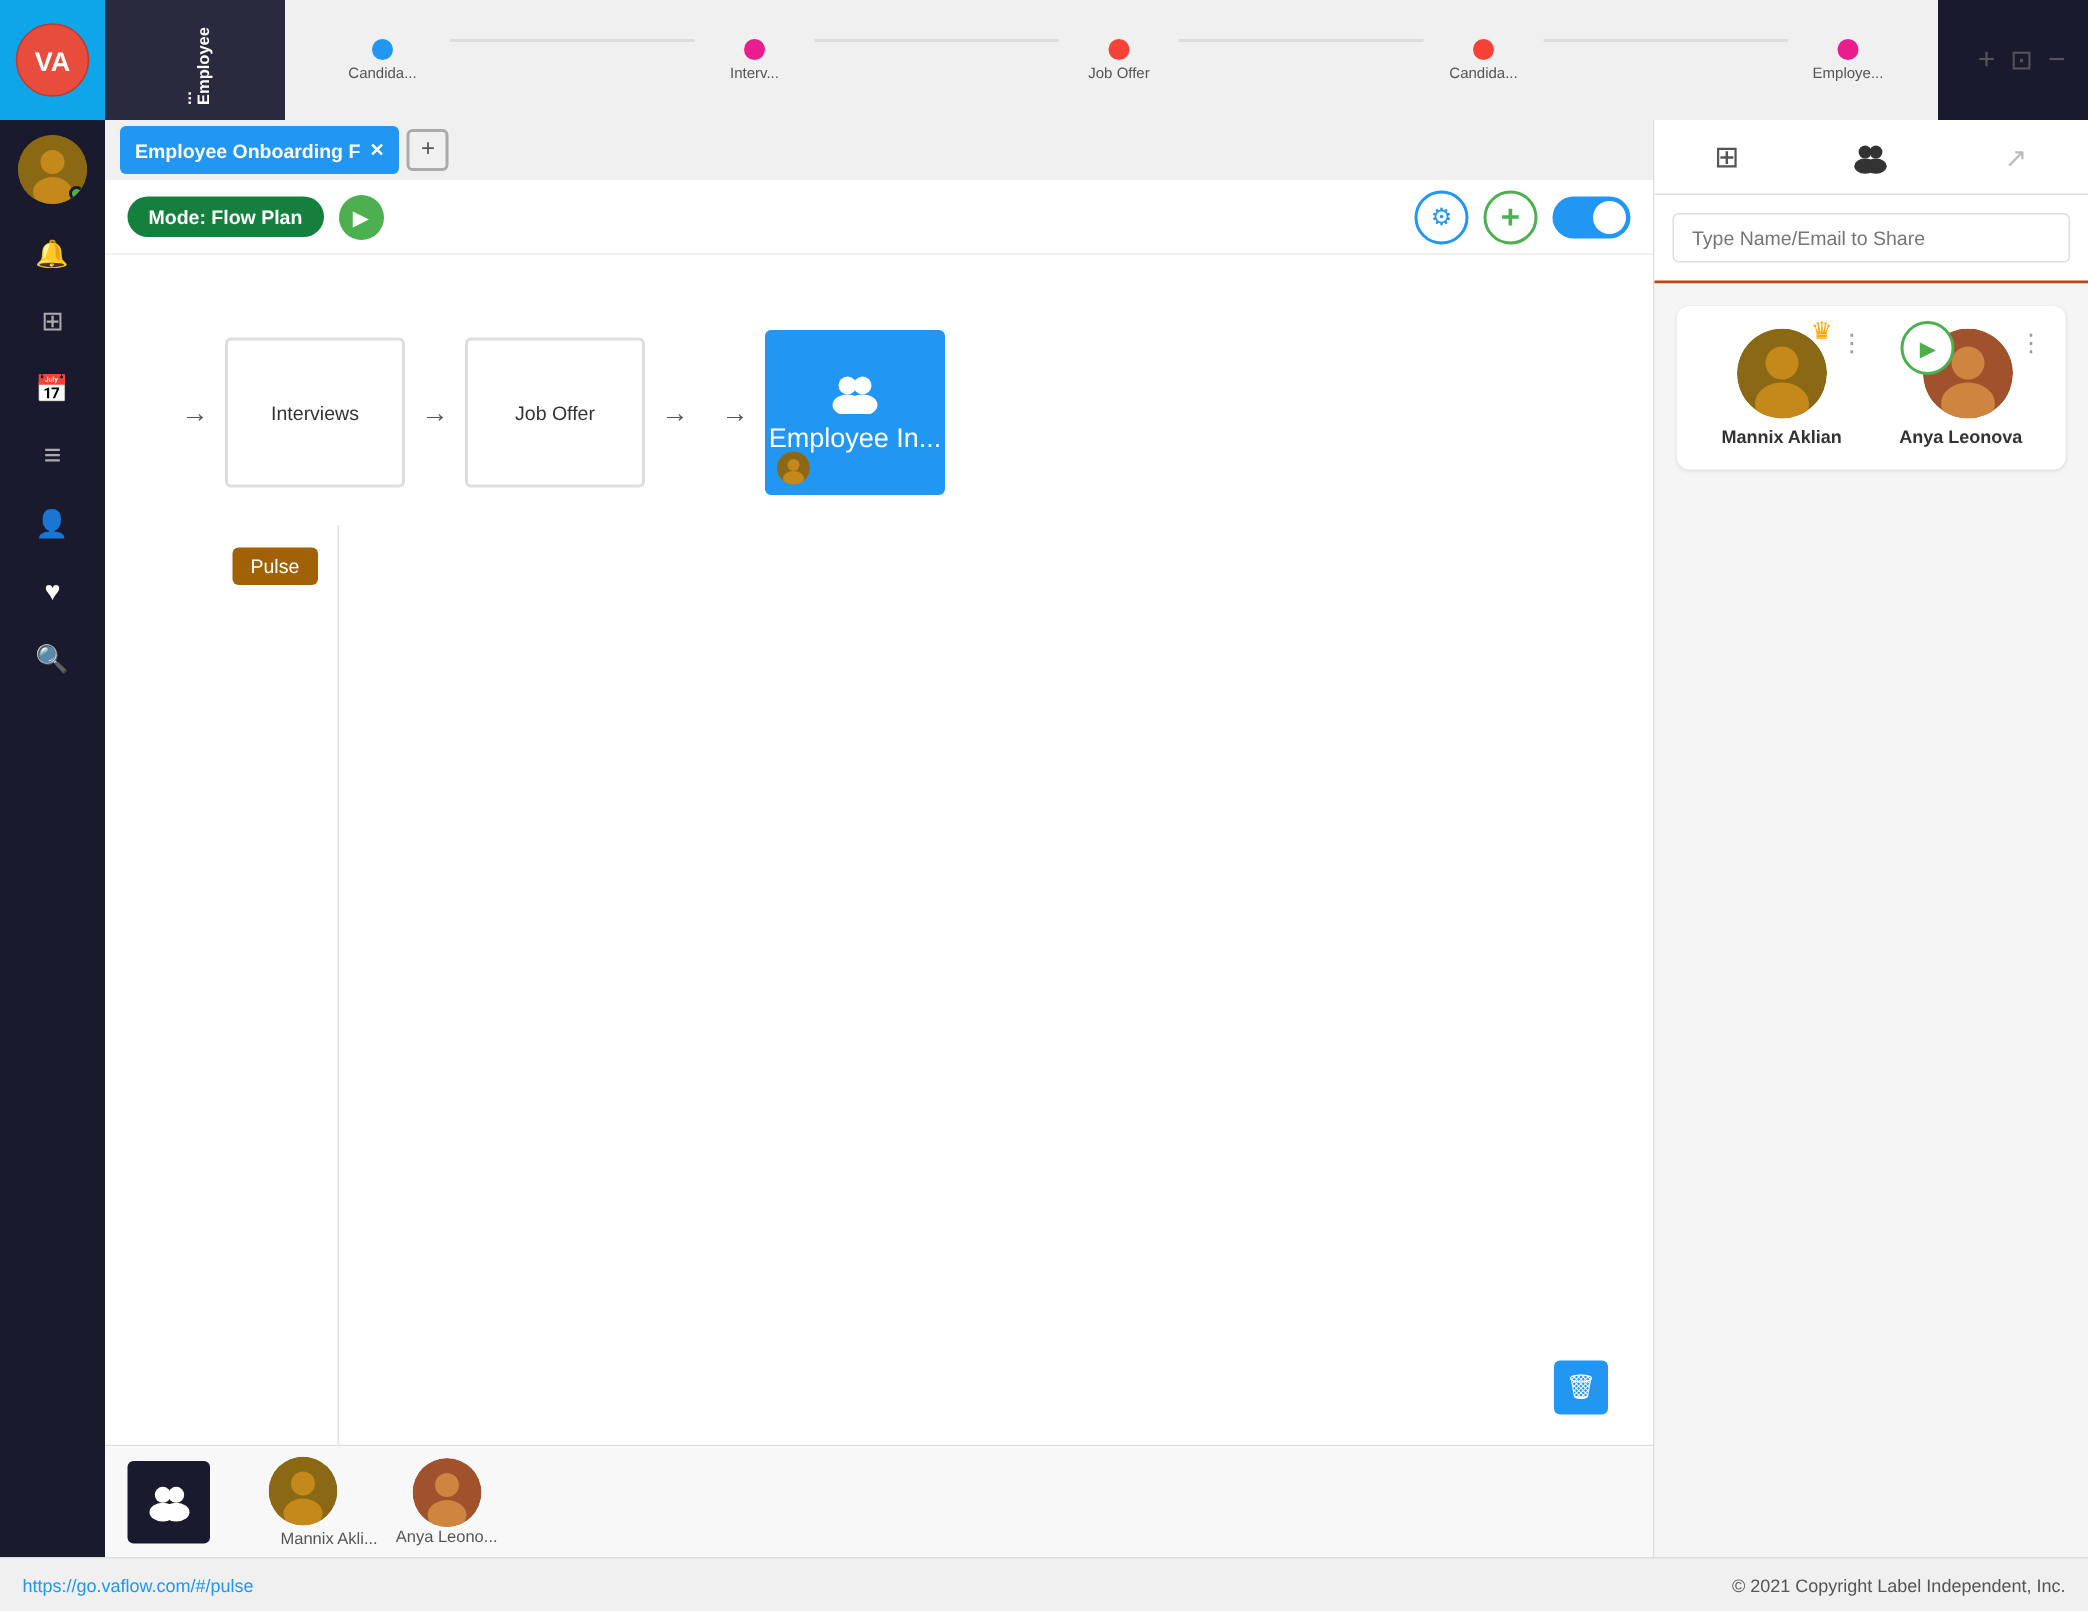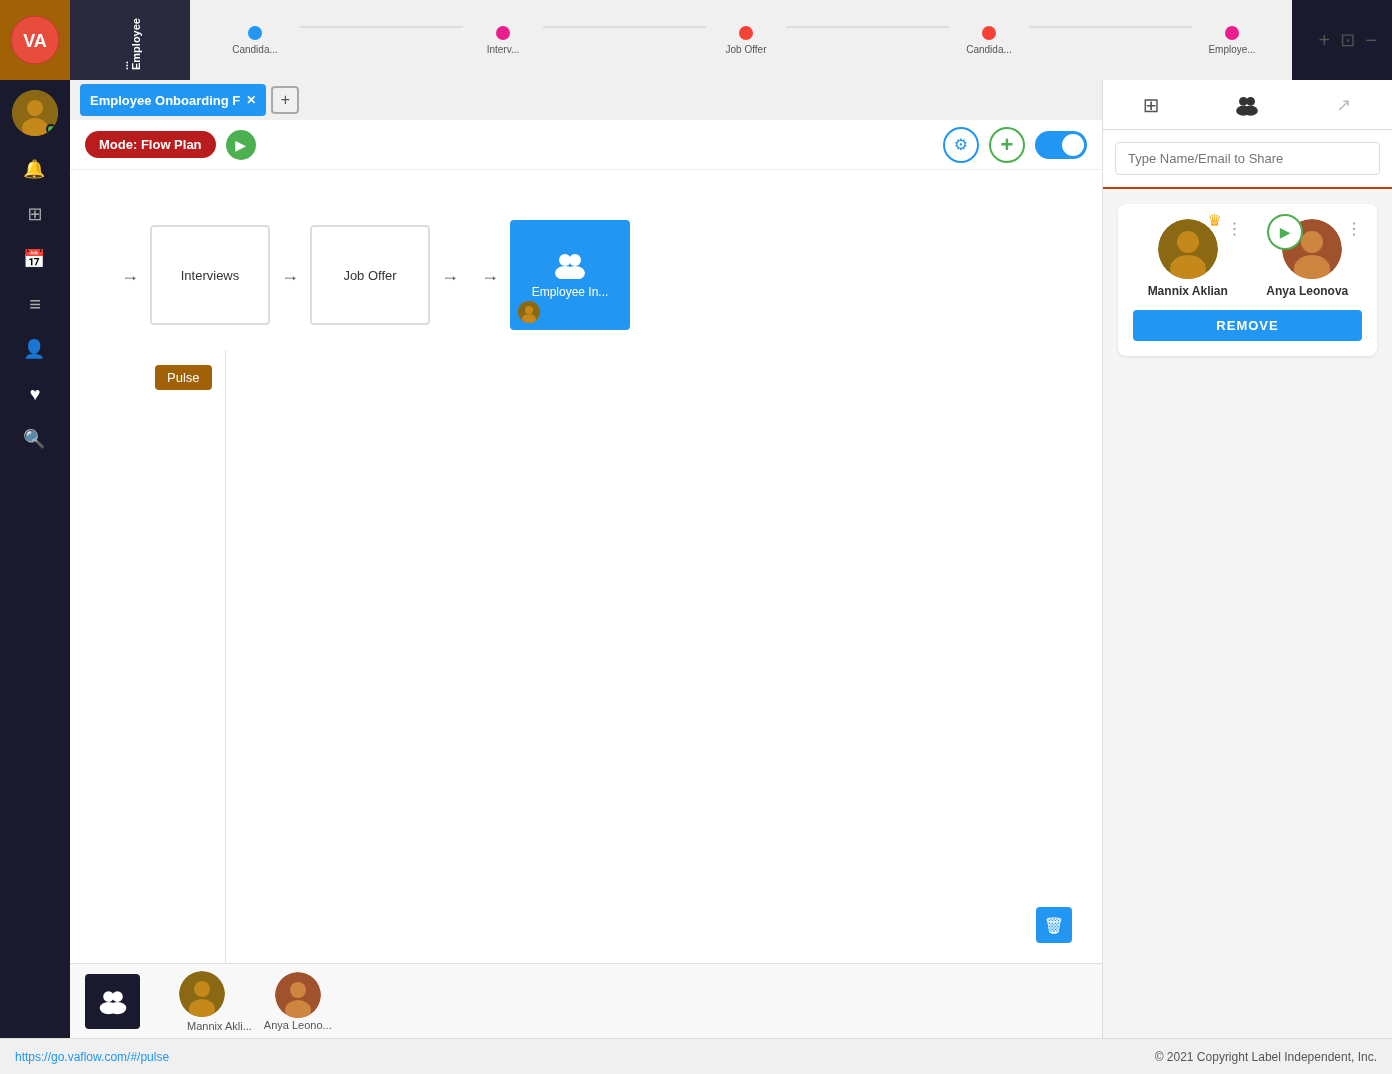--- a/index.html
+++ b/index.html
@@ -3,21 +3,21 @@
   <meta charset="utf-8">
   <style>
     * { box-sizing: border-box; margin: 0; padding: 0; }
     body { font-family: Arial, sans-serif; background: #f0f0f0; width: 1392px; height: 1074px; overflow: hidden; display: flex; flex-direction: column; }
   </style>
 </head>
 <body>
 
 <div style="height:80px; background:#1a1a2e; display:flex; align-items:stretch;">
 
-  <div style="width:70px; display:flex; align-items:center; justify-content:center; background:#a16207;">
+  <div style="width:70px; display:flex; align-items:center; justify-content:center; background:#0ea5e9;">
     <svg width="50" height="50" viewBox="0 0 50 50">
       <circle cx="25" cy="25" r="24" fill="#e74c3c" stroke="#c0392b" stroke-width="1"></circle>
       <text x="25" y="32" text-anchor="middle" fill="white" font-size="18" font-weight="bold" font-family="Arial">VA</text>
     </svg>
   </div>
 
   <div style="width:120px; background:#2a2a3e; display:flex; flex-direction:column; align-items:center; justify-content:center; padding:5px;">
     <span style="writing-mode:vertical-lr; transform:rotate(180deg); color:white; font-size:11px; font-weight:bold; overflow:hidden; max-height:60px;">Employee ...</span>
   </div>
 
@@ -91,21 +91,21 @@
       <div style="height:32px; background:#2196f3; color:white; border-radius:4px; display:flex; align-items:center; padding:0 10px; font-size:13px; font-weight:bold; gap:6px; cursor:pointer;">
         <span>Employee Onboarding F</span>
         <span style="font-size:12px; cursor:pointer;">✕</span>
       </div>
       <div style="width:28px; height:28px; border:2px solid #aaa; border-radius:4px; display:flex; align-items:center; justify-content:center; cursor:pointer; color:#555; font-size:16px;">+</div>
     </div>
 
     <div style="flex:1; display:flex; flex-direction:column; background:white; margin:0; overflow:hidden;">
 
       <div style="height:50px; background:white; display:flex; align-items:center; padding:0 15px; gap:10px; border-bottom:1px solid #eee;">
-        <div style="background:#b91c1c; color:white; border:none; border-radius:20px; padding:6px 14px; font-size:13px; font-weight:bold; cursor:pointer; display:flex; align-items:center; gap:8px;">
+        <div style="background:#15803d; color:white; border:none; border-radius:20px; padding:6px 14px; font-size:13px; font-weight:bold; cursor:pointer; display:flex; align-items:center; gap:8px;">
           <span>Mode: Flow Plan</span>
         </div>
         <div style="width:30px; height:30px; background:#4caf50; border-radius:50%; display:flex; align-items:center; justify-content:center; cursor:pointer; color:white; font-size:14px;">▶</div>
         <div style="flex:1;"></div>
         <div style="width:36px; height:36px; border-radius:50%; border:2px solid #2196f3; display:flex; align-items:center; justify-content:center; cursor:pointer; color:#2196f3; font-size:16px;">⚙</div>
         <div style="width:36px; height:36px; border-radius:50%; border:2px solid #4caf50; display:flex; align-items:center; justify-content:center; cursor:pointer; color:#4caf50; font-size:22px; font-weight:bold; background:white;">+</div>
         <div style="width:52px; height:28px; background:#2196f3; border-radius:14px; position:relative; cursor:pointer;">
           <div style="position:absolute; right:3px; top:3px; width:22px; height:22px; background:white; border-radius:50%;"></div>
         </div>
       </div>
@@ -123,21 +123,21 @@
           </div>
           <div style="width:40px; display:flex; align-items:center; justify-content:center; color:#555; font-size:18px;">→</div>
 
           <div style="width:120px; height:100px; border:2px solid #ddd; border-radius:4px; background:white; display:flex; flex-direction:column; align-items:center; justify-content:center; font-size:13px; text-align:center; color:#333; cursor:pointer; flex-shrink:0;">
             <span>Job Offer</span>
           </div>
           <div style="width:40px; display:flex; align-items:center; justify-content:center; color:#555; font-size:18px;">→</div>
 
           <div style="width:40px; display:flex; align-items:center; justify-content:center; color:#555; font-size:18px;">→</div>
 
-          <div style="width:120px; height:110px; border:2px solid #2196f3; border-radius:4px; background:#2196f3; display:flex; flex-direction:column; align-items:center; justify-content:center; font-size:12px; text-align:center; color:white; cursor:pointer; flex-shrink:0; position:relative;">
+          <div style="width:120px; height:110px; border:2px solid #2196f3; border-radius:4px; background:#2196f3; display:flex; flex-direction:column; align-items:center; justify-content:center; font-size:18px; text-align:center; color:white; cursor:pointer; flex-shrink:0; position:relative;">
 
             <svg width="36" height="28" viewBox="0 0 36 28" fill="white" style="margin-bottom:6px;">
               <circle cx="13" cy="9" r="6"></circle>
               <circle cx="23" cy="9" r="6"></circle>
               <ellipse cx="13" cy="22" rx="10" ry="7"></ellipse>
               <ellipse cx="23" cy="22" rx="10" ry="7"></ellipse>
             </svg>
             <span>Employee In...</span>
 
             <div style="position:absolute; bottom:5px; left:6px; width:22px; height:22px; border-radius:50%; background:linear-gradient(135deg, #8B6914, #c4891a); overflow:hidden;">
@@ -245,21 +245,20 @@
                 </svg>
               </div>
             </div>
             <span style="font-size:12px; color:#333; font-weight:bold;">Anya Leonova</span>
             <div style="position:absolute; top:0; right:0; color:#999; font-size:16px; cursor:pointer;">⋮</div>
           </div>
 
         </div>
 
         
-        <button style="width:100%; background:#2196f3; color:white; border:none; padding:8px; border-radius:4px; font-size:13px; font-weight:bold; cursor:pointer; letter-spacing:1px; margin-top:12px;">REMOVE</button>
       </div>
 
     </div>
   </div>
 
 </div>
 
 <div style="height:36px; background:#f0f0f0; display:flex; align-items:center; justify-content:space-between; padding:0 15px; border-top:1px solid #ddd; font-size:12px; color:#555;">
   <span style="color:#2196f3;">https://go.vaflow.com/#/pulse</span>
   <span>© 2021 Copyright Label Independent, Inc.</span>

